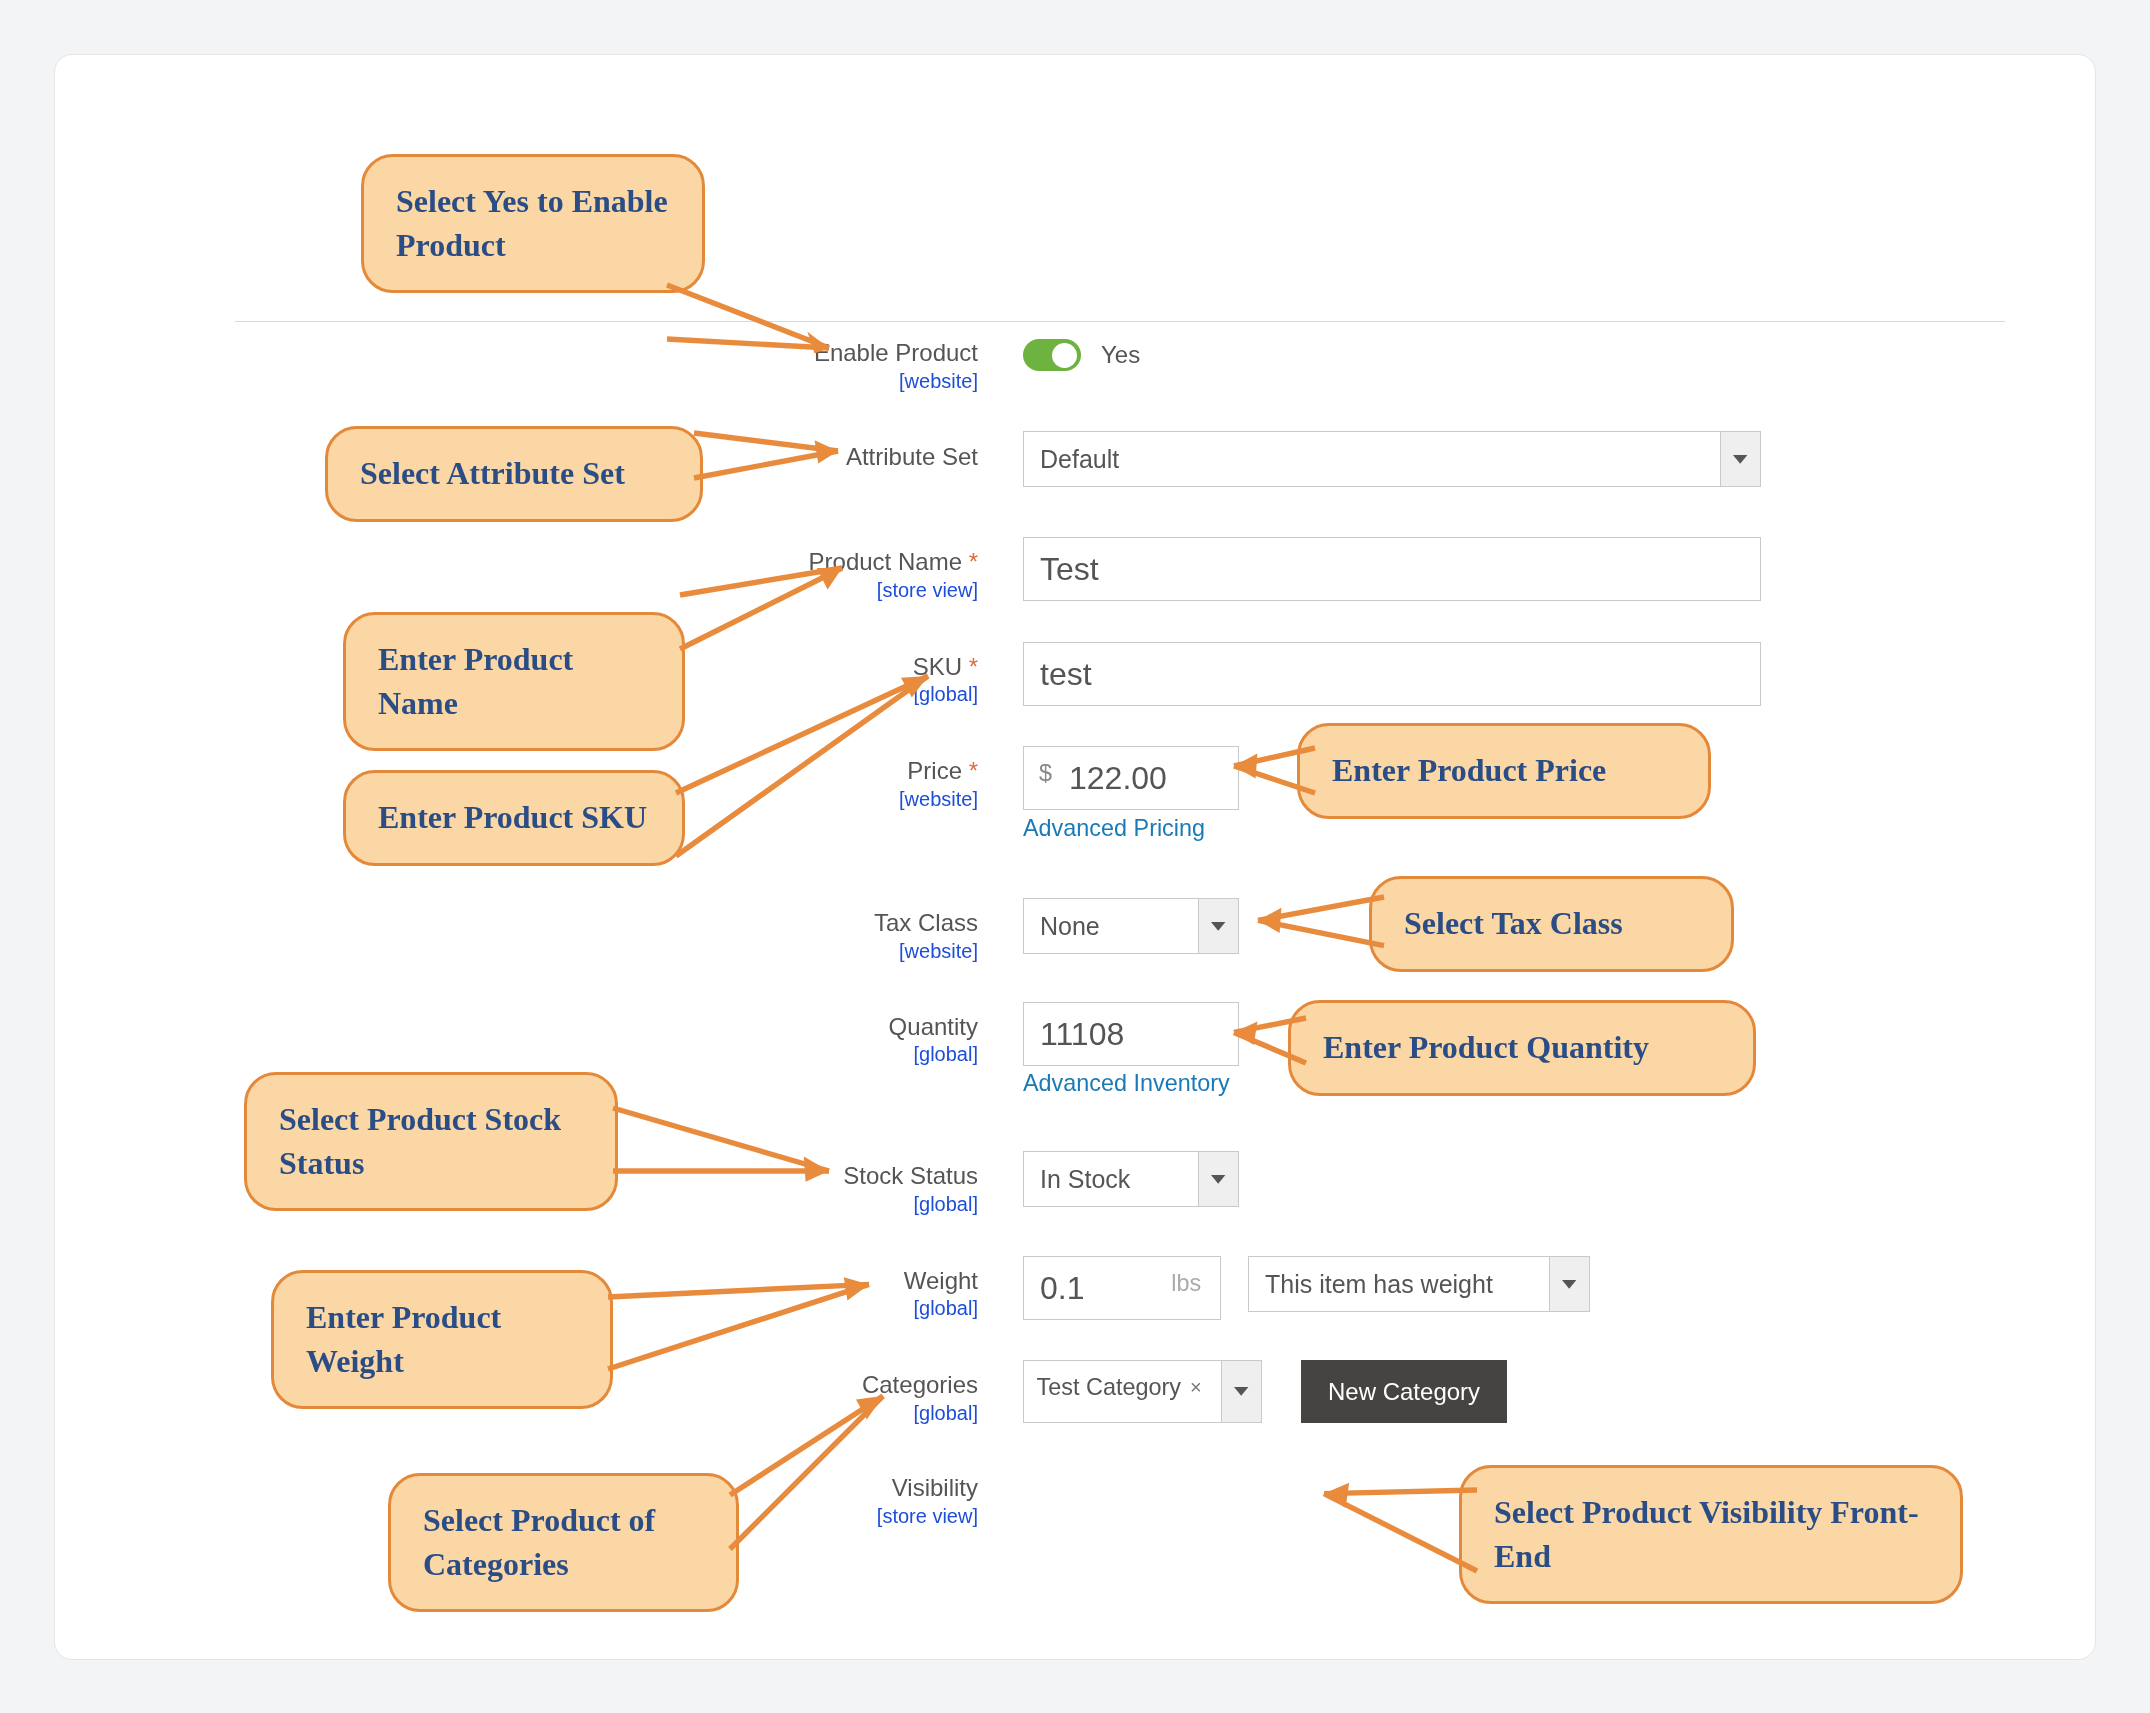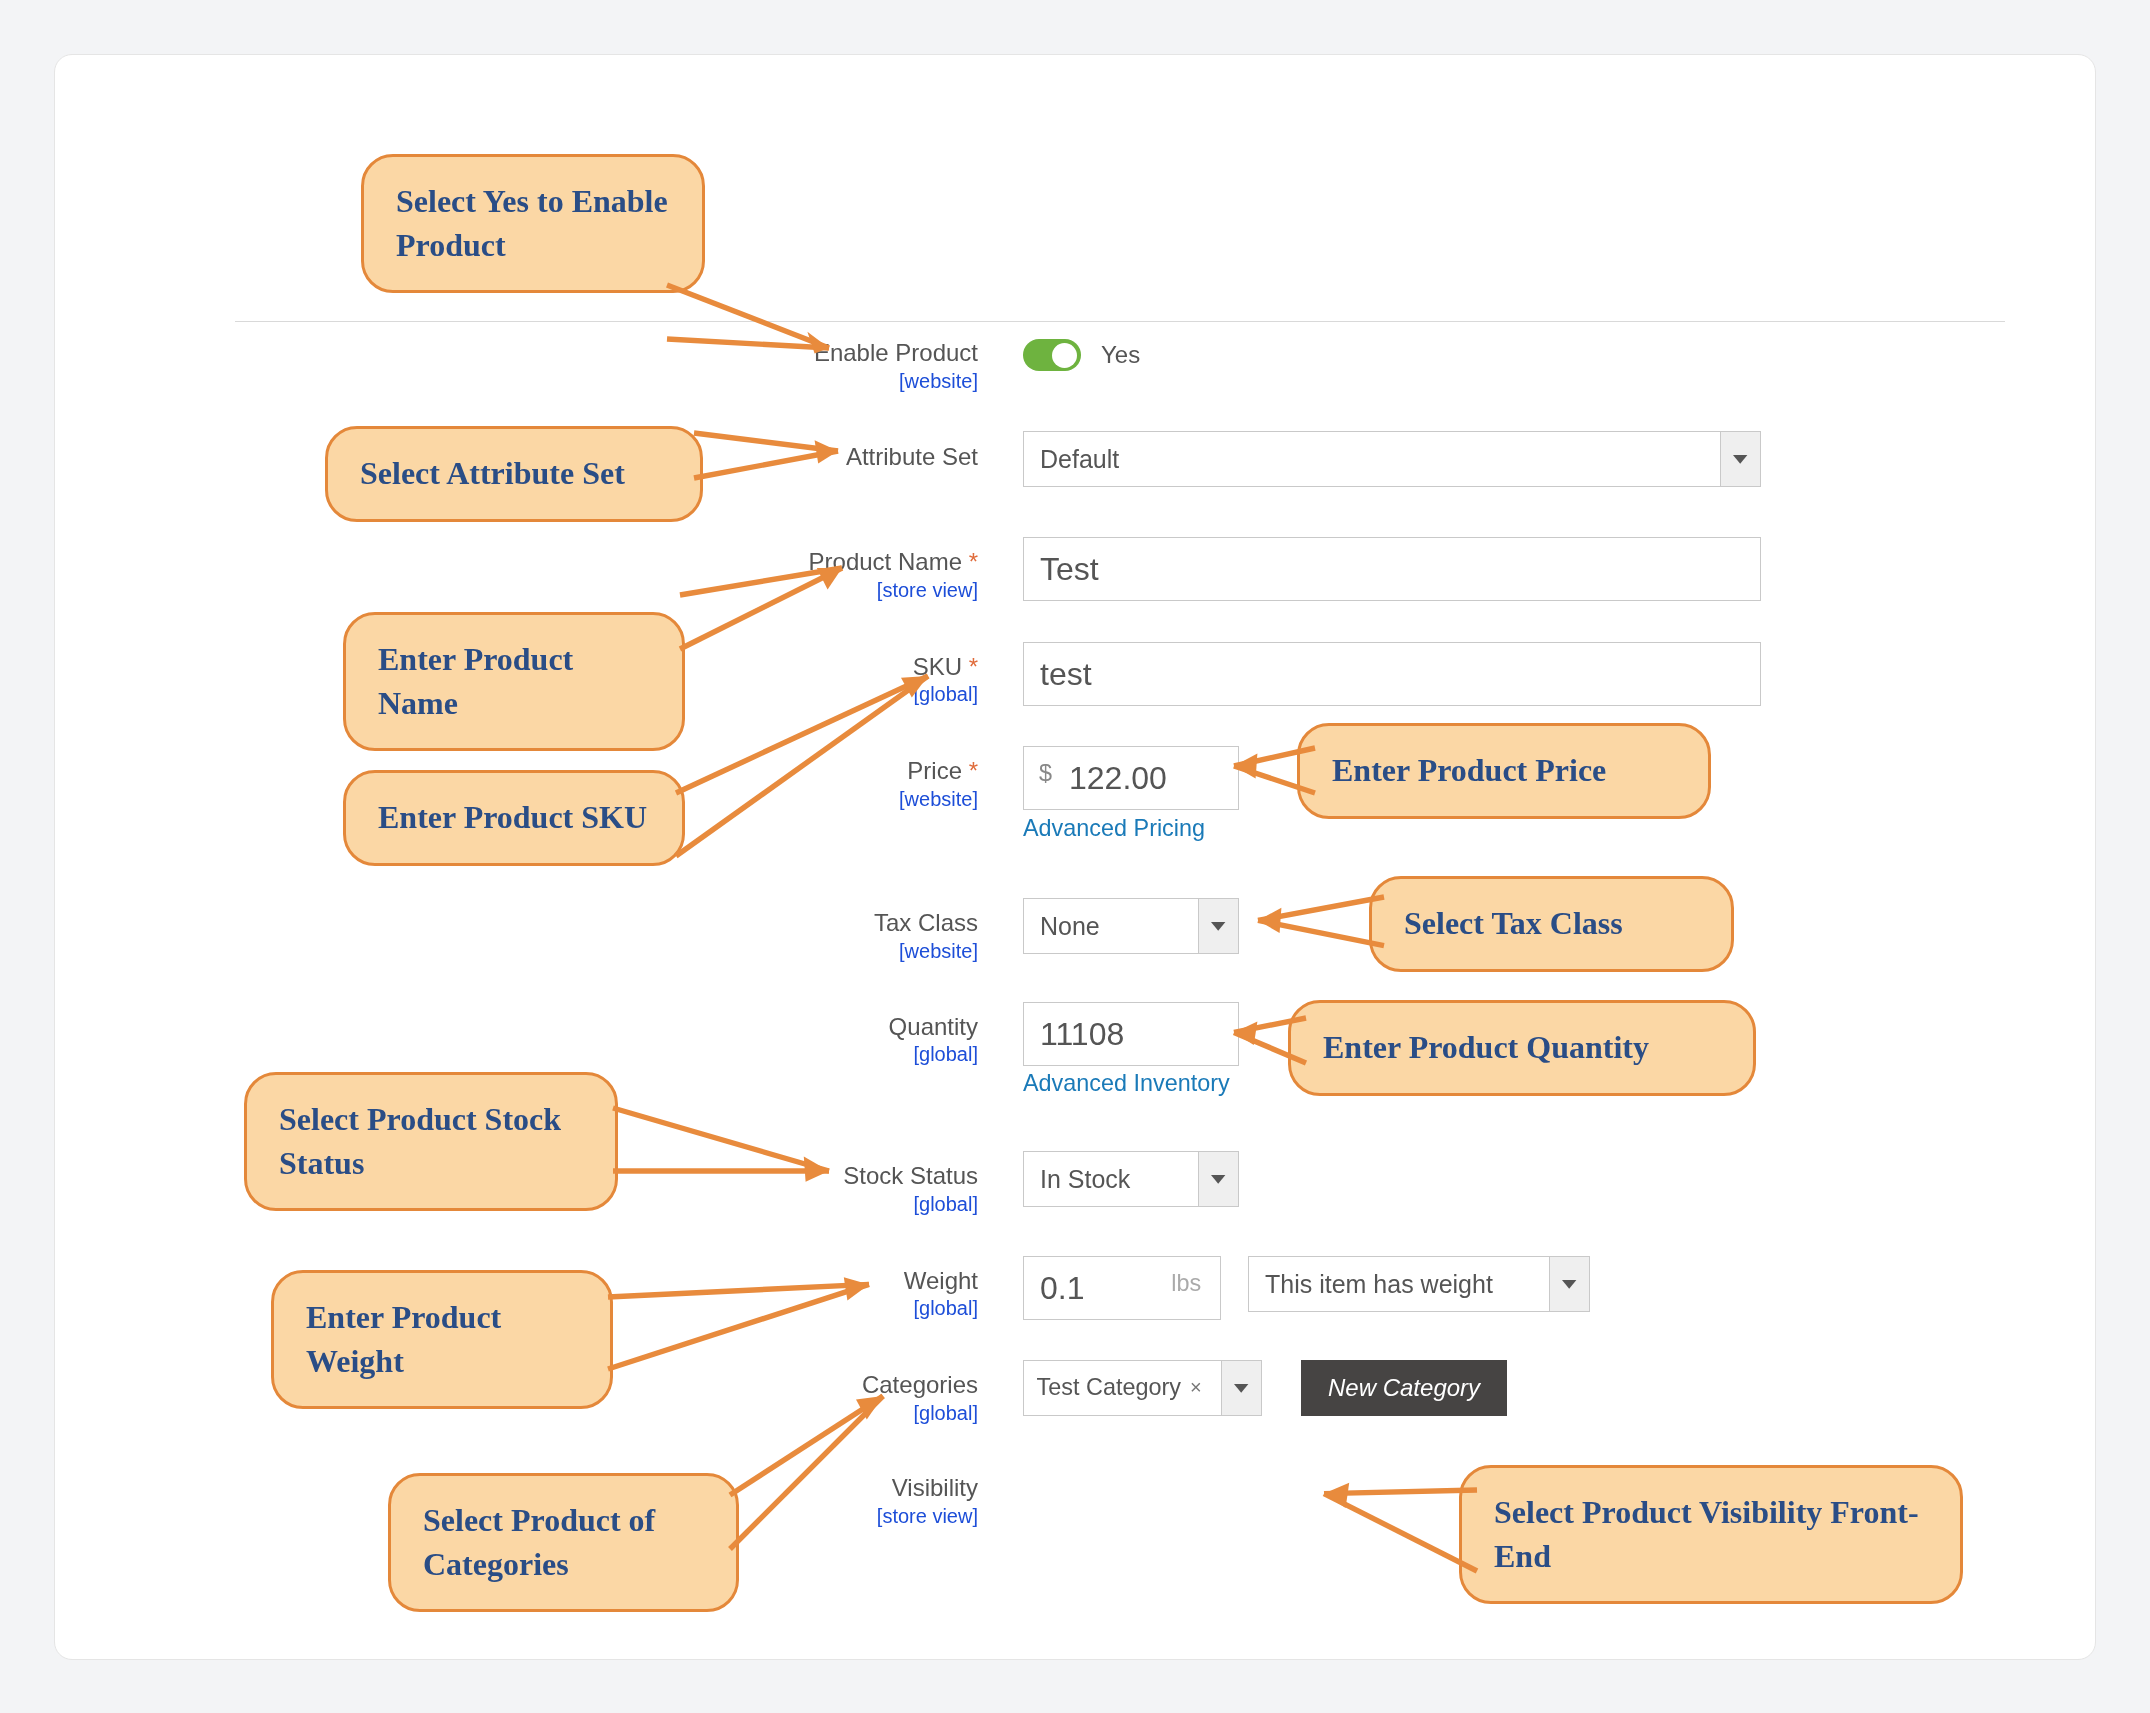--- a/index.html
+++ b/index.html
@@ -285,21 +285,21 @@
               <span>Test Category</span>
               <span class="x">×</span>
             </span>
           </div>
           <div class="select-arrow">
               <svg viewBox="0 0 10 6">
                 <path d="M0 0 L10 0 L5 6 Z" fill="#555"></path>
               </svg>
             </div>
         </div>
-        <button class="btn-dark" style="height:56px;font-style:italic;">New Category</button>
+        <button class="btn-dark" style="height:63px;">New Category</button>
       </div>
 
       <div class="lbl" style="left:594px; top:1419px; width:329px;">Visibility</div>
       <div class="scope" style="left:594px; top:1450px; width:329px;">[store view]</div>
 
       <div class="callout" style="left:306px; top:99px; width:344px;">Select Yes to Enable Product</div>
       <svg class="arrow" style="left:558px; top:221px;" width="234" height="99" viewBox="0 0 260 110">
         <path d="M60 10 L240 80" stroke="#e88b3d" stroke-width="6" fill="none"></path>
         <path d="M60 70 L240 80" stroke="#e88b3d" stroke-width="6" fill="none"></path>
         <polygon points="240,80 216,62 224,86" fill="#e88b3d"></polygon>

